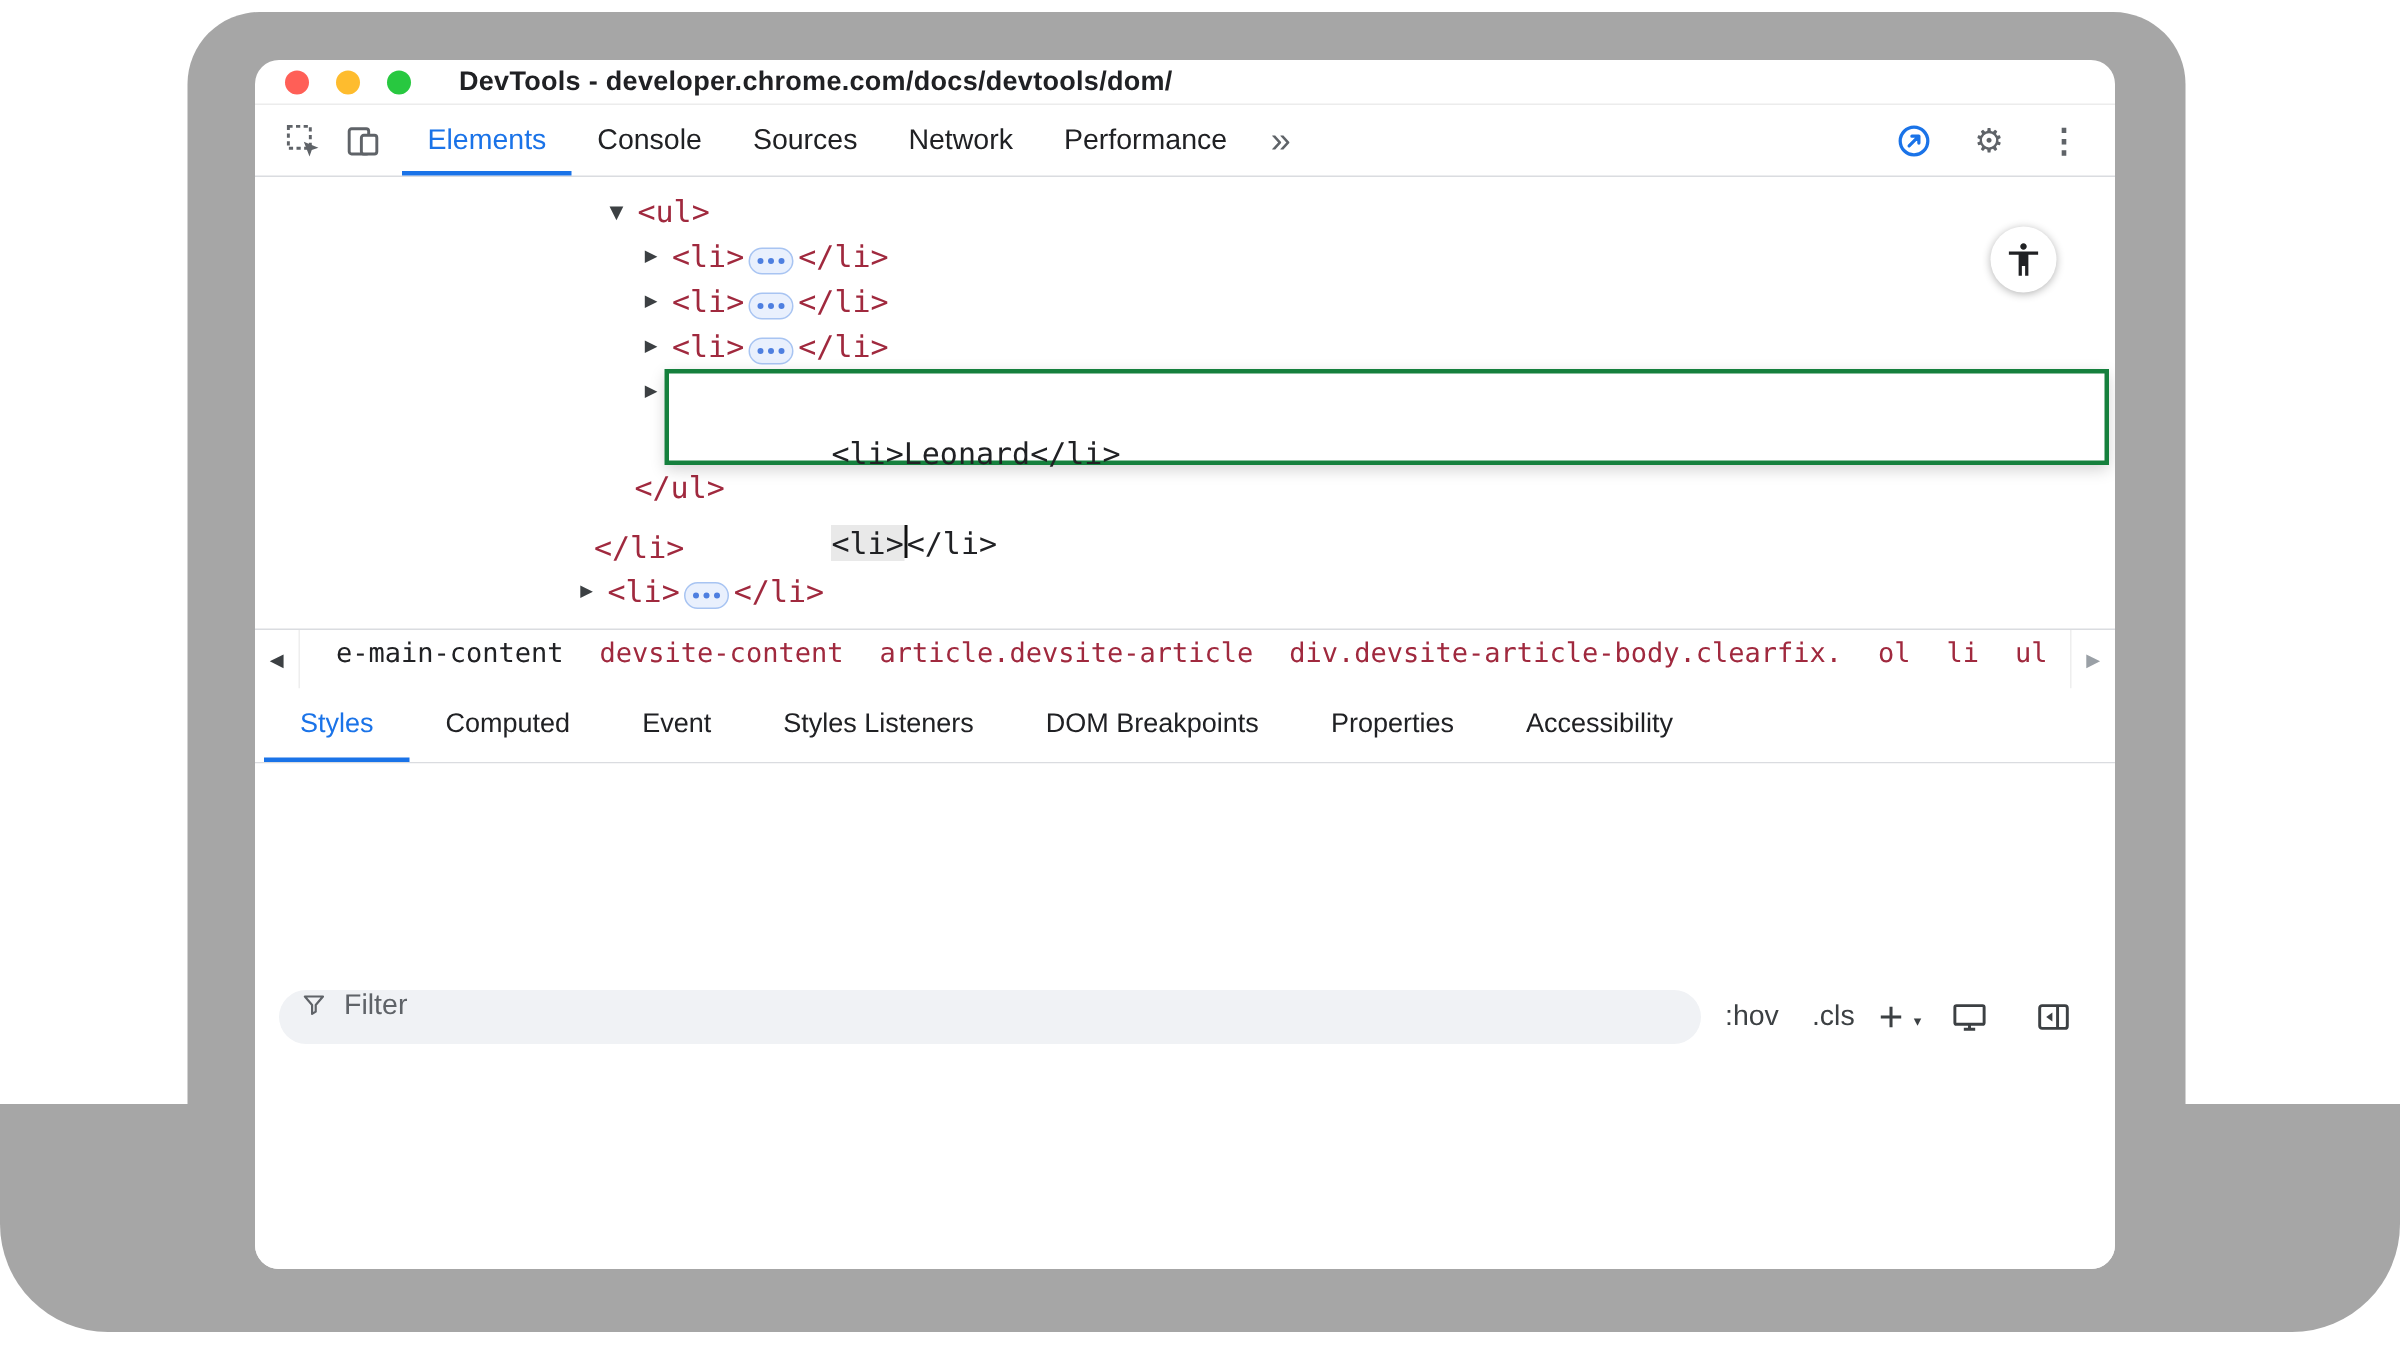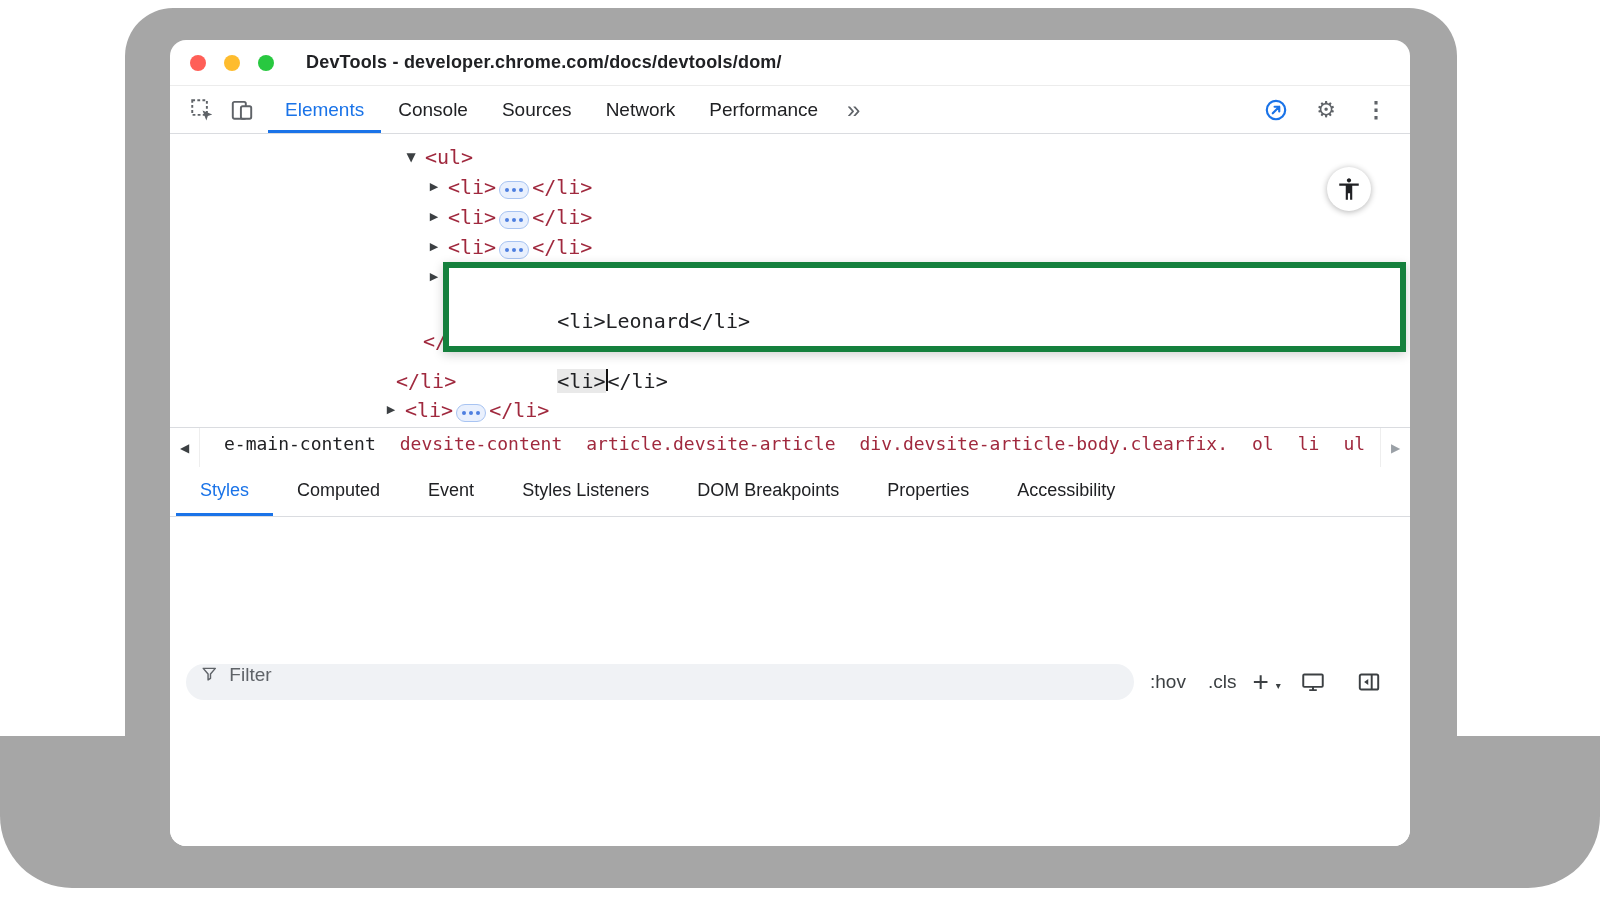--- a/index.html
+++ b/index.html
@@ -10,21 +10,21 @@
   
   .bezel{position:absolute;left:125px;top:8px;width:1332px;height:762px;
     background:var(--frame);border-radius:48px 48px 0 0}
   .base{position:absolute;left:0;top:736px;width:1600px;height:152px;
     background:var(--frame);border-radius:0 0 72px 72px}
 
   
   .window{position:absolute;left:170px;top:40px;width:1240px;height:806px;
     background:#fff;border-radius:16px;overflow:hidden;display:flex;flex-direction:column}
 
-  .titlebar{height:46px;flex:0 0 auto;display:flex;align-items:center;
+  .titlebar{height:30px;flex:0 0 auto;display:flex;align-items:center;
     padding-left:20px;border-bottom:1px solid #ececec}
   .tl{width:16px;height:16px;border-radius:50%;margin-right:18px;flex:0 0 auto}
   .tl.red{background:var(--macred)} .tl.yellow{background:var(--macyellow)} .tl.green{background:var(--macgreen)}
   .title{margin-left:14px;font-size:18px;font-weight:700;letter-spacing:.2px;white-space:nowrap}
 
   .toolbar{height:48px;flex:0 0 auto;display:flex;align-items:stretch;
     border-bottom:1px solid var(--border);padding-left:12px}
   .icon-btn{width:40px;display:flex;align-items:center;justify-content:center;flex:0 0 auto}
   .ttabs{display:flex;margin-left:6px}
   .ttab{padding:0 17px;display:flex;align-items:center;font-size:19px;
@@ -38,22 +38,22 @@
     font-family:"DejaVu Sans Mono",monospace;font-size:20px;background:#fff}
   .line{position:absolute;height:30px;line-height:30px;white-space:pre}
   .arr{position:absolute;left:-24px;top:0;width:20px;text-align:center;font-size:12px;
     color:#3c4043;font-family:"DejaVu Sans",sans-serif}
   .tk-tag{color:var(--tag)}
   .pill{display:inline-flex;align-items:center;justify-content:center;gap:3px;
     width:30px;height:18px;border:1px solid var(--pillborder);background:var(--pillbg);
     border-radius:9px;vertical-align:2px;margin:0 3px}
   .pill i{width:4px;height:4px;border-radius:50%;background:var(--pilldot)}
 
-  .editbox{position:absolute;left:273px;top:128px;width:963px;height:90px;background:#fff;
-    border:6px solid #15803d;box-shadow:0 3px 10px rgba(0,0,0,.18);padding:8px 12px;
+  .editbox{position:absolute;left:273px;top:128px;width:963px;height:64px;background:#fff;
+    border:3px solid #15803d;box-shadow:0 3px 10px rgba(0,0,0,.18);padding:8px 12px;
     z-index:5;line-height:30px;white-space:pre;font-size:20px;color:#202124}
   .hl{background:#e9e9e9}
   .caret{display:inline-block;width:2px;height:22px;background:#111;vertical-align:-3px}
 
   .a11y{position:absolute;left:1157px;top:33px;width:44px;height:44px;border-radius:50%;
     background:#fff;box-shadow:0 1px 6px rgba(0,0,0,.3);display:flex;align-items:center;justify-content:center}
 
   .crumbs{height:40px;flex:0 0 auto;border-top:1px solid var(--border);display:flex;align-items:center;
     font-family:"DejaVu Sans Mono",monospace;font-size:18px;overflow:hidden;position:relative;background:#fff}
   .crumb-nav{width:30px;height:100%;display:flex;align-items:center;justify-content:center;

